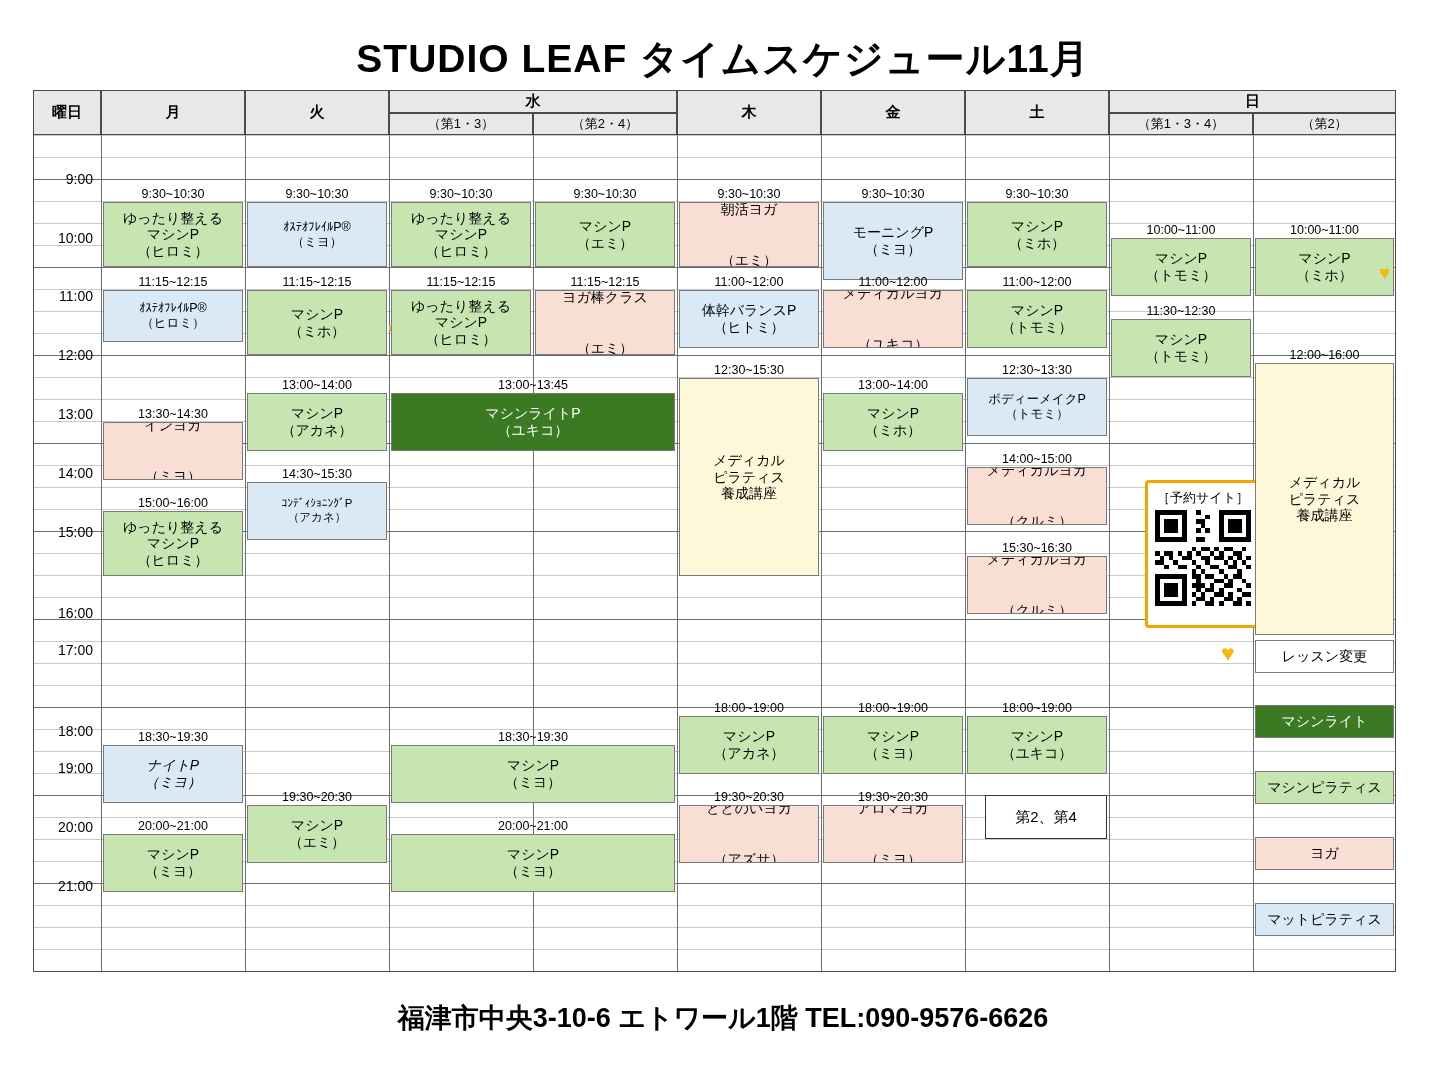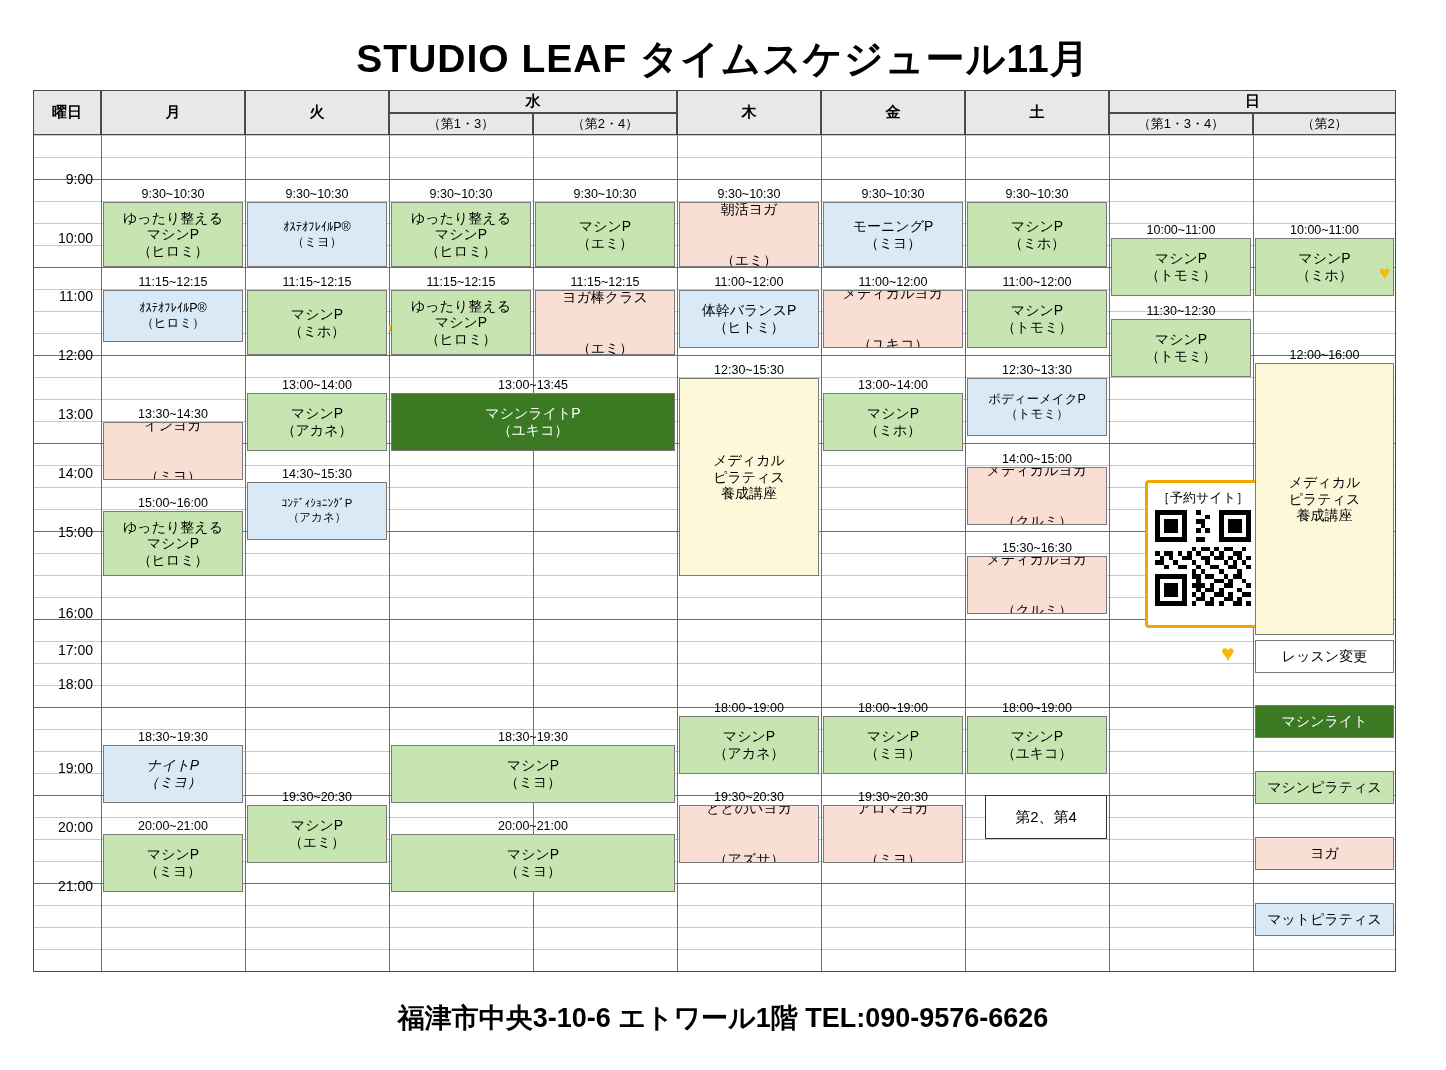--- a/index.html
+++ b/index.html
@@ -148,21 +148,21 @@
 
   <div class="timelbl" style="left:2px;top:81px;">9:00</div>
   <div class="timelbl" style="left:2px;top:140px;">10:00</div>
   <div class="timelbl" style="left:2px;top:198px;">11:00</div>
   <div class="timelbl" style="left:2px;top:257px;">12:00</div>
   <div class="timelbl" style="left:2px;top:316px;">13:00</div>
   <div class="timelbl" style="left:2px;top:375px;">14:00</div>
   <div class="timelbl" style="left:2px;top:434px;">15:00</div>
   <div class="timelbl" style="left:2px;top:515px;">16:00</div>
   <div class="timelbl" style="left:2px;top:552px;">17:00</div>
-  <div class="timelbl" style="left:2px;top:586px;text-align:right;">18:00</div>
+  <div class="timelbl" style="left:2px;top:633px;text-align:right;">18:00</div>
   <div class="timelbl" style="left:2px;top:670px;">19:00</div>
   <div class="timelbl" style="left:2px;top:729px;">20:00</div>
   <div class="timelbl" style="left:2px;top:788px;">21:00</div>
 
   <div class="tm" style="left:68px;top:97px;width:144px;">9:30~10:30</div>
   <div class="ev green" style="left:70px;top:112px;width:140px;height:65px;">
     <span class="l">ゆったり整える</span>
     <span class="l">マシンP</span>
     <span class="l">（ヒロミ）</span>
   </div>
@@ -281,21 +281,21 @@
     <span class="l">マシンP</span>
     <span class="l">（アカネ）</span>
   </div>
   <div class="tm" style="left:644px;top:700px;width:144px;">19:30~20:30</div>
   <div class="ev pink" style="left:646px;top:715px;width:140px;height:58px;">
     <span class="l">ととのいヨガ</span>
     <span class="l">（アズサ）</span>
   </div>
 
   <div class="tm" style="left:788px;top:97px;width:144px;">9:30~10:30</div>
-  <div class="ev blue" style="left:790px;top:112px;width:140px;height:65px;text-align:center;">
+  <div class="ev blue" style="left:790px;top:112px;width:140px;height:78px;text-align:center;">
     <span class="l">モーニングP</span>
     <span class="l">（ミヨ）</span>
   </div>
   <div class="tm" style="left:788px;top:185px;width:144px;">11:00~12:00</div>
   <div class="ev pink" style="left:790px;top:200px;width:140px;height:58px;">
     <span class="l">メディカルヨガ</span>
     <span class="l">（ユキコ）</span>
   </div>
   <div class="tm" style="left:788px;top:288px;width:144px;">13:00~14:00</div>
   <div class="ev green" style="left:790px;top:303px;width:140px;height:58px;">

